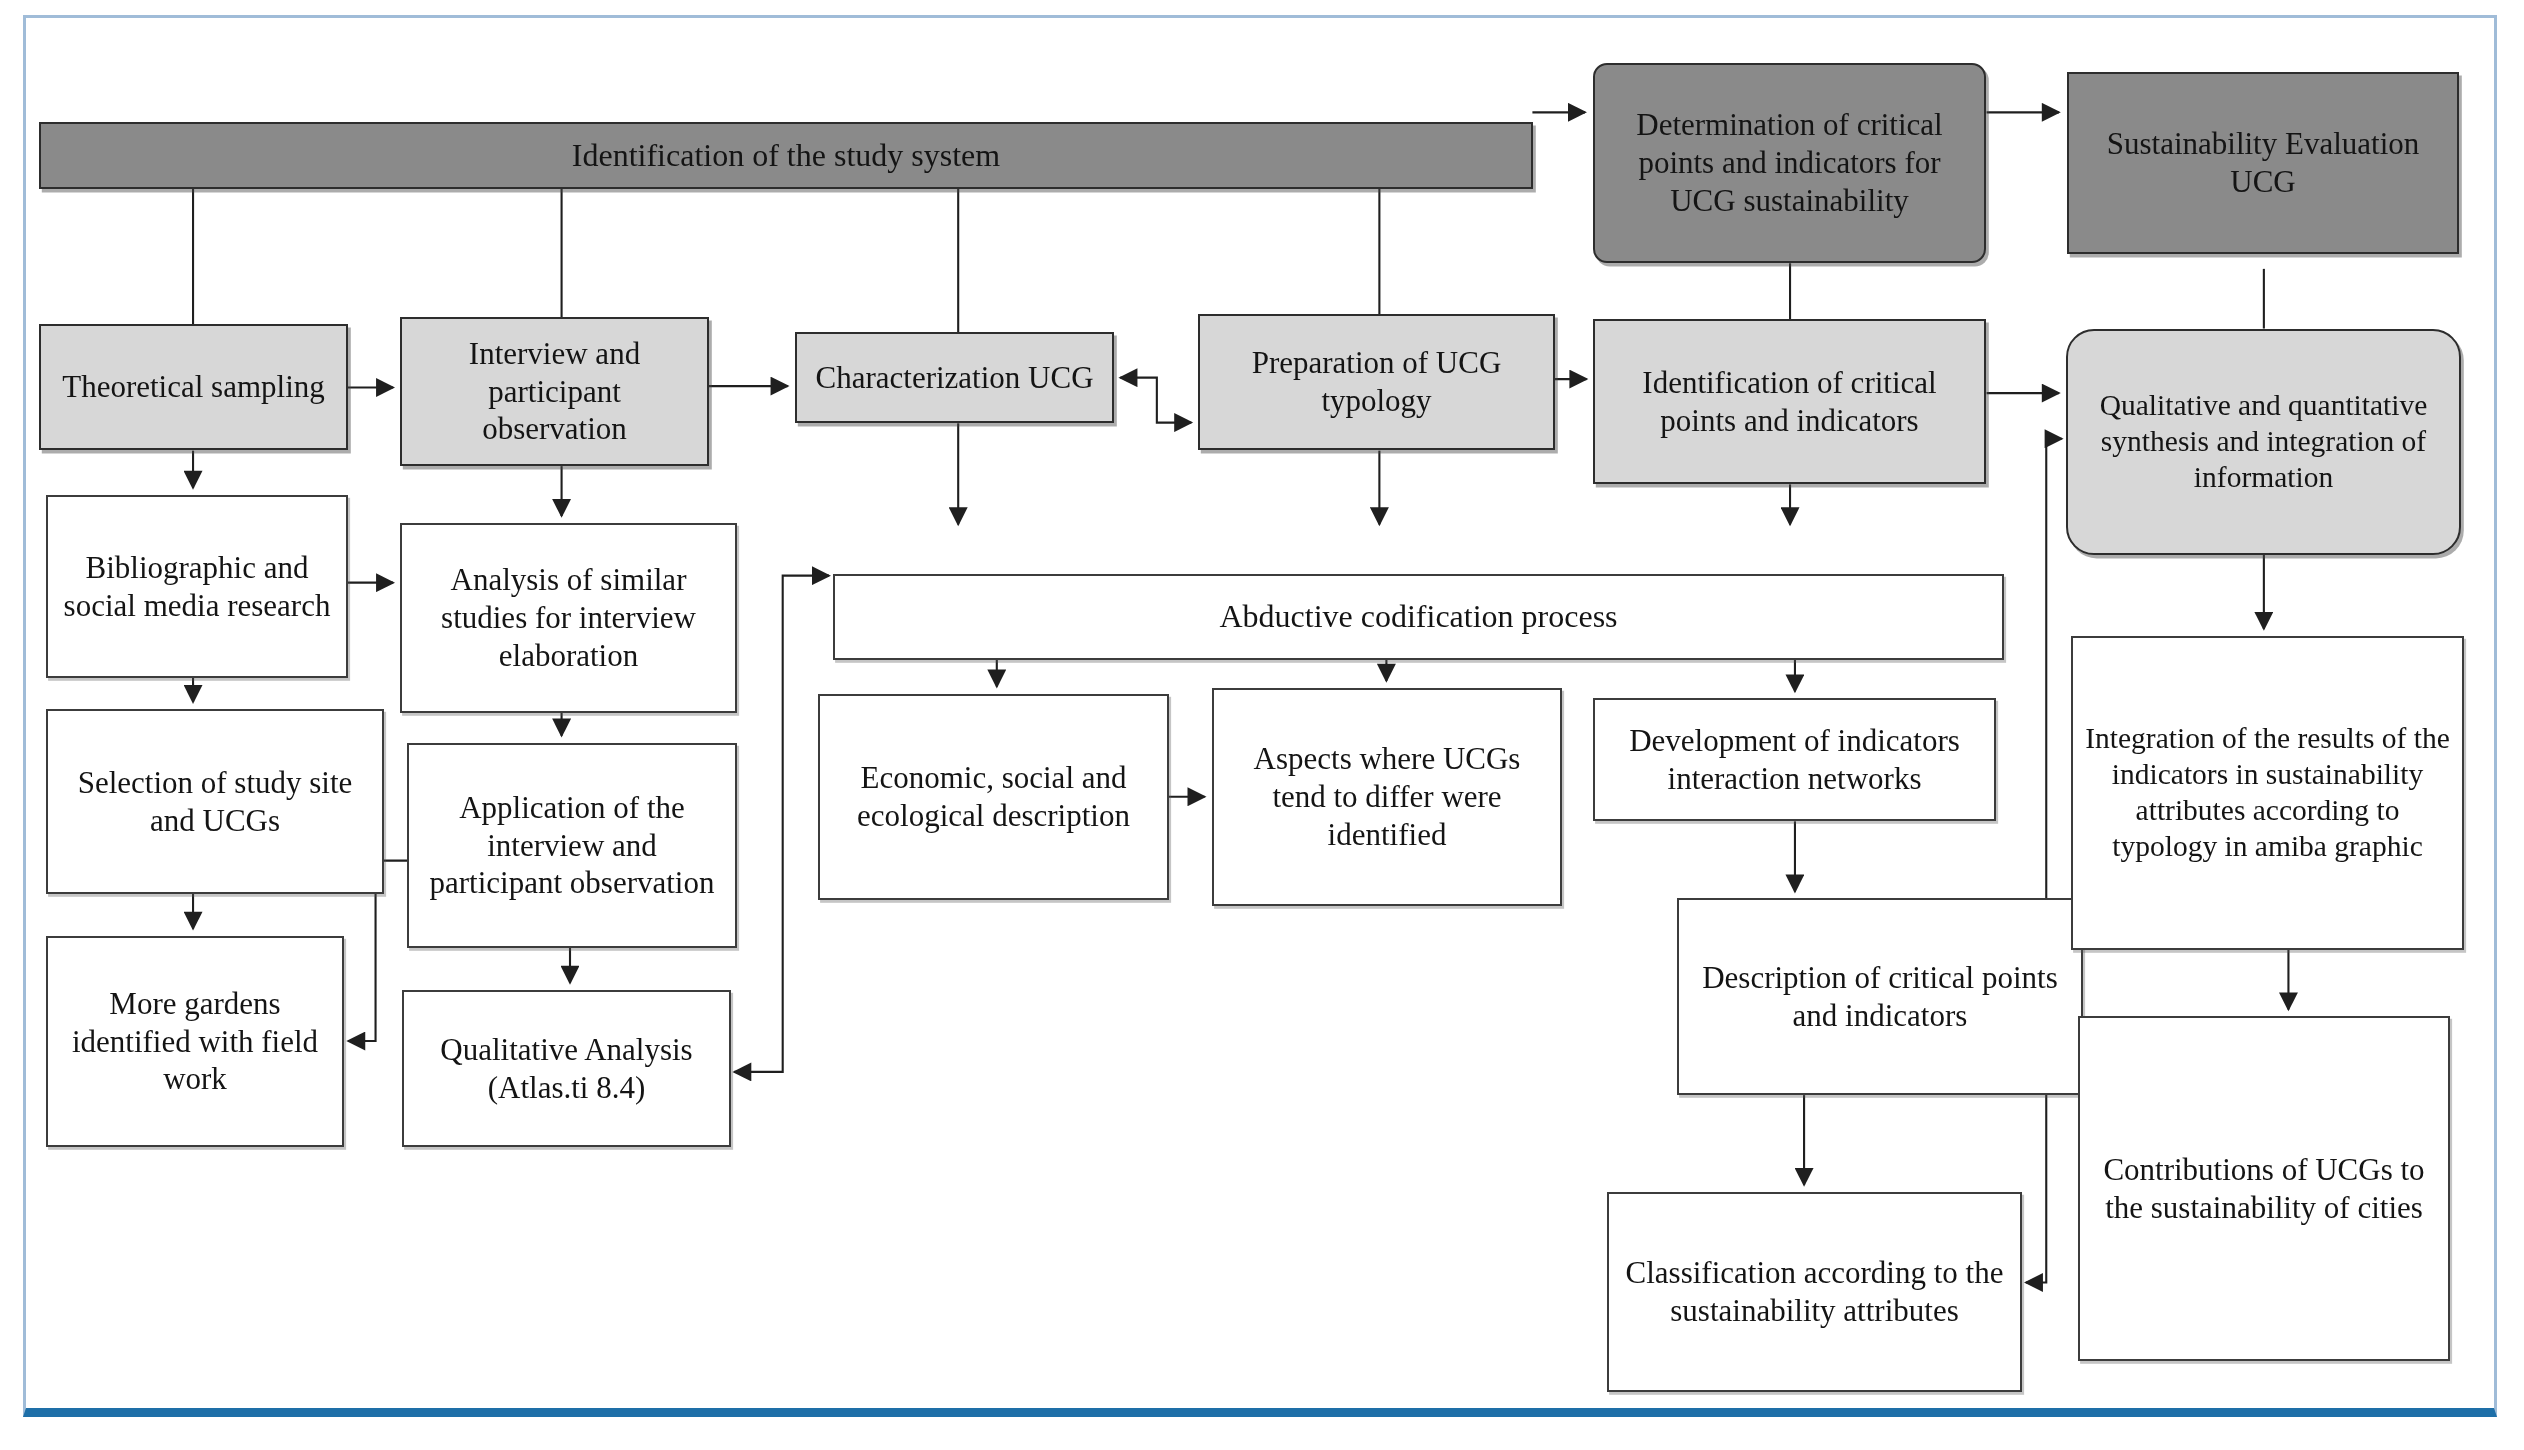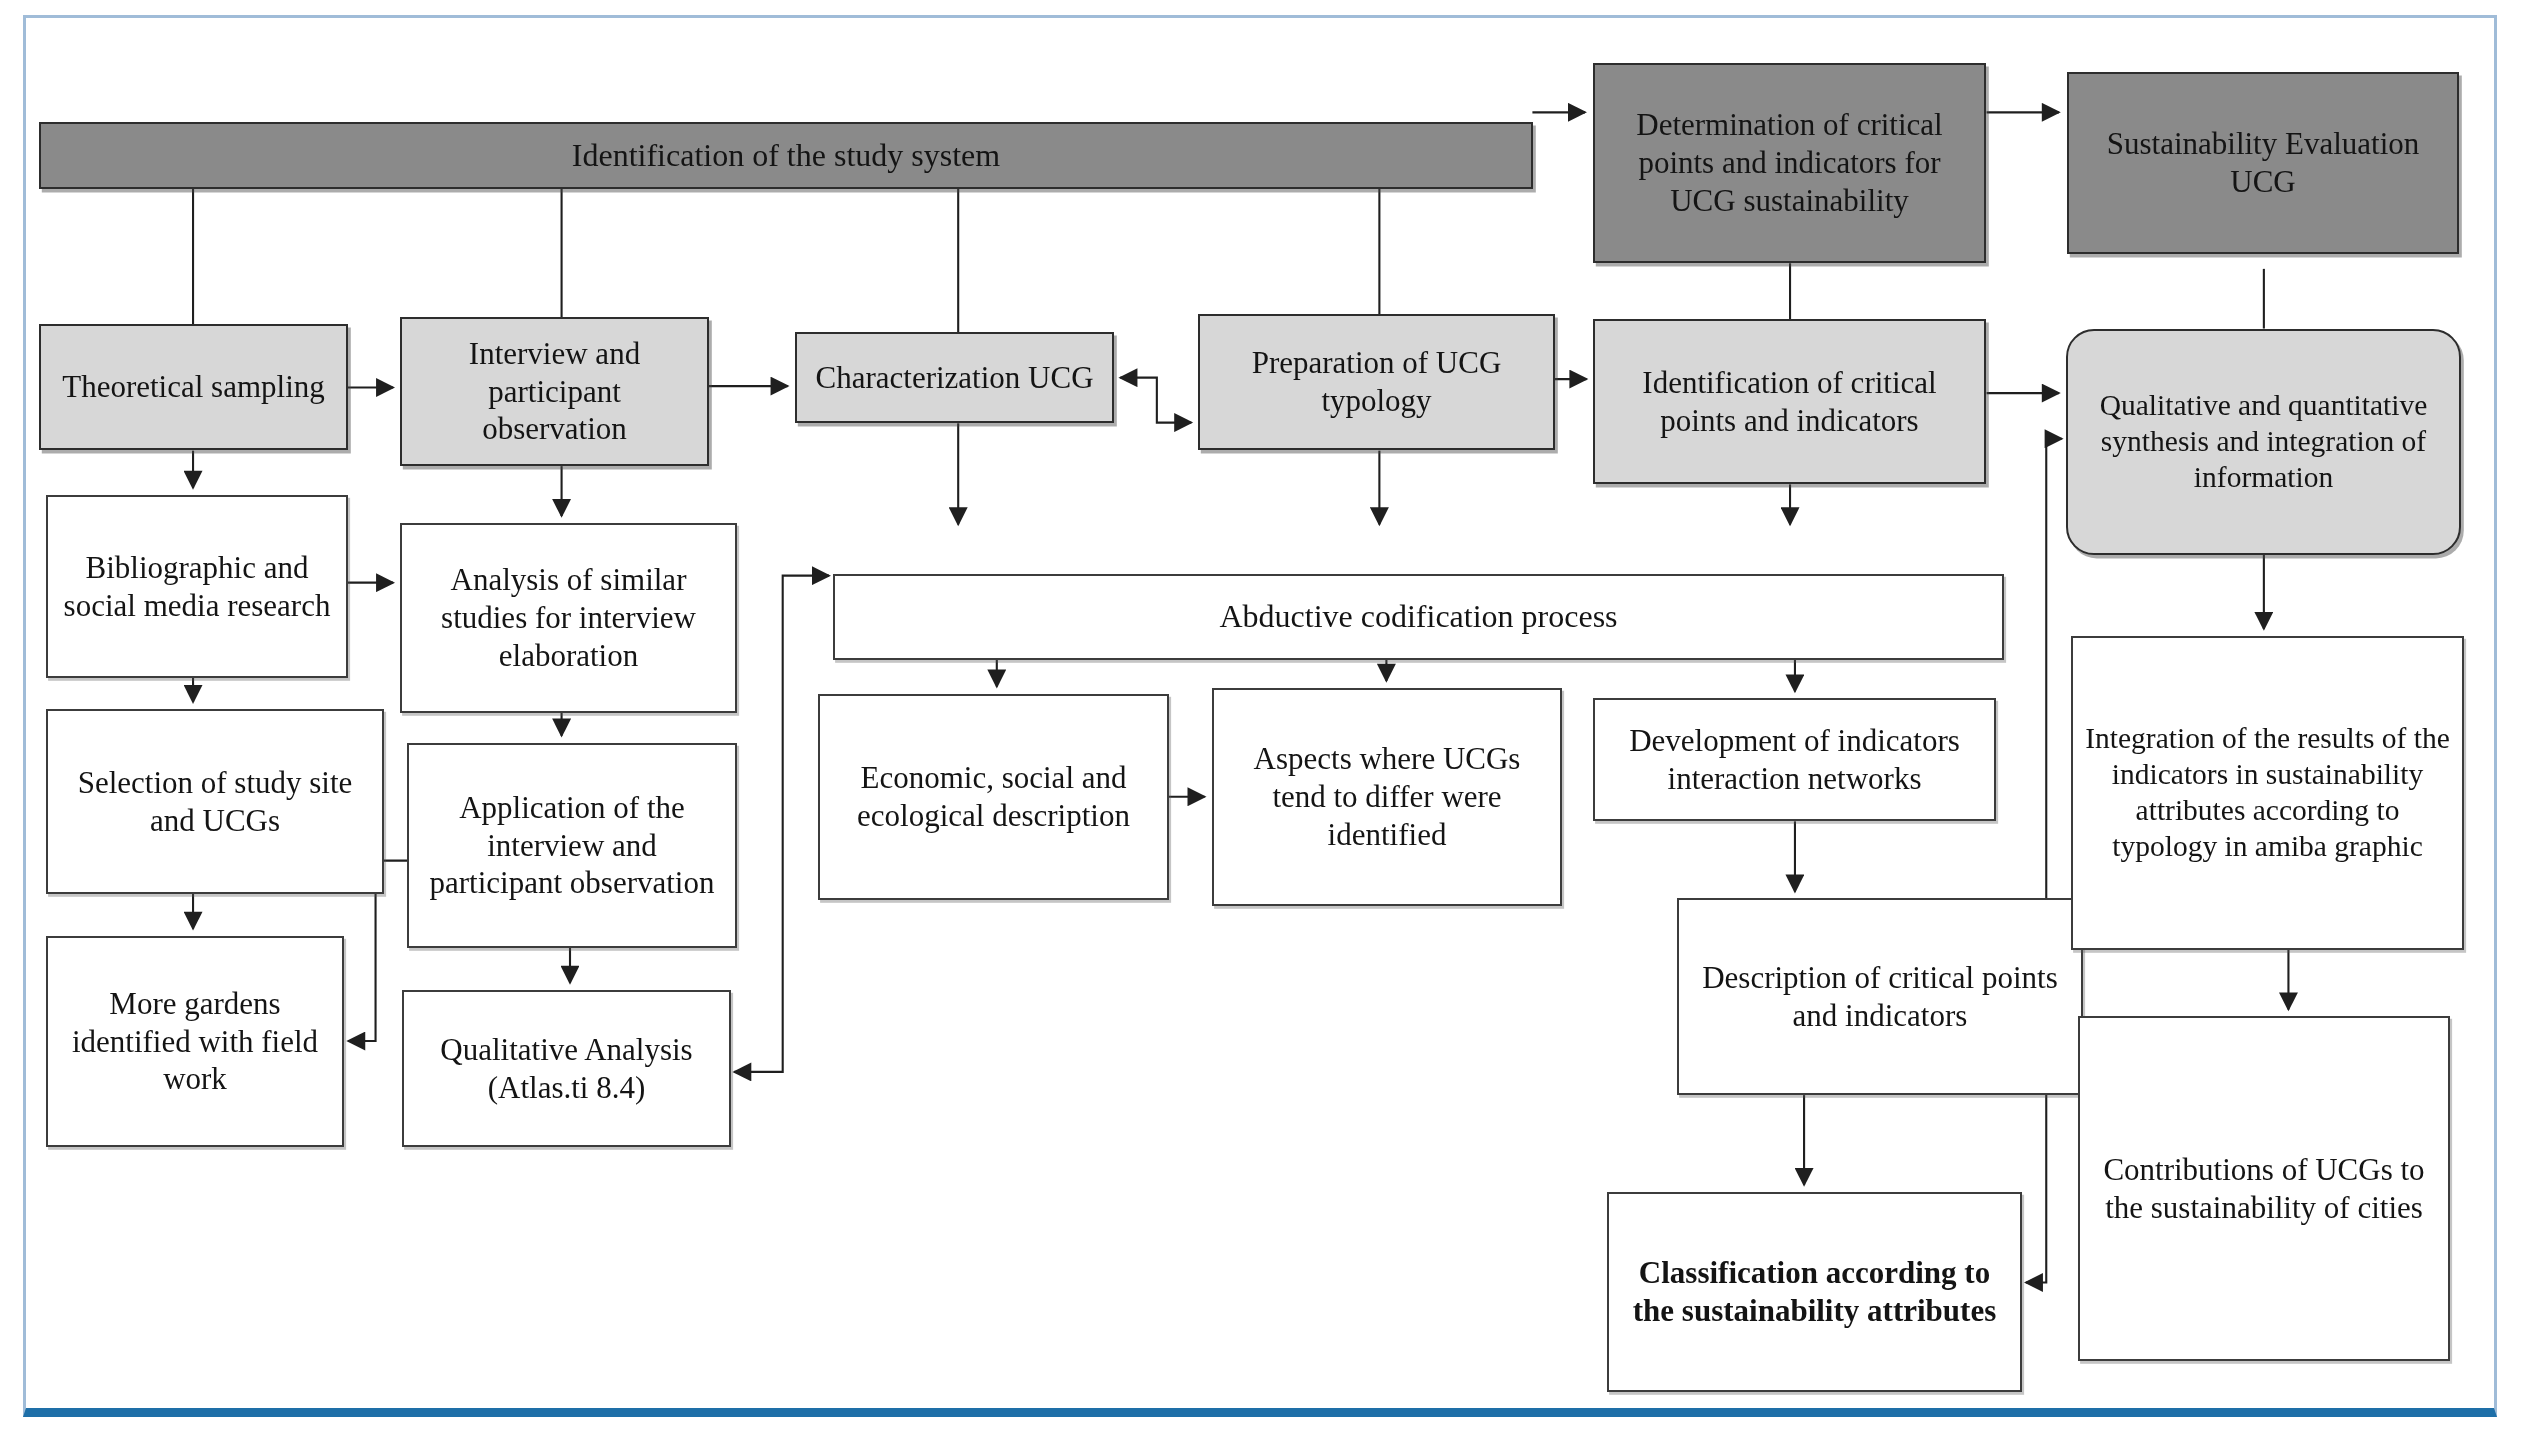--- a/index.html
+++ b/index.html
@@ -78,21 +78,21 @@
     <line class="ln" x1="3225" y1="790" x2="3225" y2="896" marker-end="url(#arr)"></line>
     <line class="ln" x1="3260" y1="1353" x2="3260" y2="1438" marker-end="url(#arr)"></line>
 
     <path class="ln" d="M1596,538 H1648 V602 H1697" marker-start="url(#arr)" marker-end="url(#arr)"></path>
     <path class="ln" d="M580,1226 H535 V1483 H496" marker-end="url(#arr)"></path>
     <path class="ln" d="M1046,1527 H1115 V820 H1181" marker-start="url(#arr)" marker-end="url(#arr)"></path>
     <path class="ln" d="M2886,1827 H2915 V625 H2937" marker-start="url(#arr)" marker-end="url(#arr)"></path>
   </svg>
 
   <div class="node k-dark fs46" style="left:39px;top:79px;width:1494px;height:67px;">Identification of the study system</div>
-  <div class="node k-dark fs44" style="left:1593px;top:63px;width:393px;height:200px;">Determination of critical points and indicators for UCG sustainability</div>
+  <div class="node k-dark fs44" style="left:1593px;top:63px;width:393px;height:200px;border-radius:14px;">Determination of critical points and indicators for UCG sustainability</div>
   <div class="node k-dark fs44" style="left:2067px;top:72px;width:392px;height:182px;">Sustainability Evaluation UCG</div>
 
   <div class="node k-light fs44" style="left:39px;top:324px;width:309px;height:126px;">Theoretical sampling</div>
   <div class="node k-light fs44" style="left:400px;top:317px;width:309px;height:149px;">Interview and participant observation</div>
   <div class="node k-light fs44" style="left:795px;top:332px;width:319px;height:91px;">Characterization UCG</div>
   <div class="node k-light fs44" style="left:1198px;top:314px;width:357px;height:136px;">Preparation of UCG typology</div>
   <div class="node k-light fs44" style="left:1593px;top:319px;width:393px;height:165px;">Identification of critical points and indicators</div>
   <div class="node k-light fs42" style="left:2066px;top:329px;width:395px;height:226px;border-radius:28px;">Qualitative and quantitative synthesis and integration of information</div>
 
   <div class="node k-white fs44" style="left:46px;top:495px;width:302px;height:183px;">Bibliographic and social media research</div>
@@ -101,20 +101,20 @@
   <div class="node k-white fs44" style="left:400px;top:523px;width:337px;height:190px;">Analysis of similar studies for interview elaboration</div>
   <div class="node k-white fs44" style="left:407px;top:743px;width:330px;height:205px;">Application of the interview and participant observation</div>
   <div class="node k-white fs44" style="left:402px;top:990px;width:329px;height:157px;">Qualitative Analysis (Atlas.ti 8.4)</div>
 
   <div class="node k-white fs46" style="left:833px;top:531px;width:1171px;height:86px;">Abductive codification process</div>
 
   <div class="node k-white fs44" style="left:818px;top:694px;width:351px;height:206px;">Economic, social and ecological description</div>
   <div class="node k-white fs44" style="left:1212px;top:688px;width:350px;height:218px;">Aspects where UCGs tend to differ were identified</div>
   <div class="node k-white fs44" style="left:1593px;top:698px;width:403px;height:123px;">Development of indicators interaction networks</div>
   <div class="node k-white fs44" style="left:1677px;top:898px;width:406px;height:197px;">Description of critical points and indicators</div>
-  <div class="node k-white fs44" style="left:1607px;top:1192px;width:415px;height:200px;font-weight:bold;">Classification according to the sustainability attributes</div>
+  <div class="node k-white fs44" style="left:1607px;top:1192px;width:415px;height:200px;">Classification according to the sustainability attributes</div>
 
   <div class="node k-white fs42" style="left:2071px;top:636px;width:393px;height:314px;">Integration of the results of the indicators in sustainability attributes according to typology in amiba graphic</div>
   <div class="node k-white fs44" style="left:2078px;top:1016px;width:372px;height:345px;">Contributions of UCGs to the sustainability of cities</div>
 
   <div class="frame"></div>
 </div>
 
 
 </body></html>

